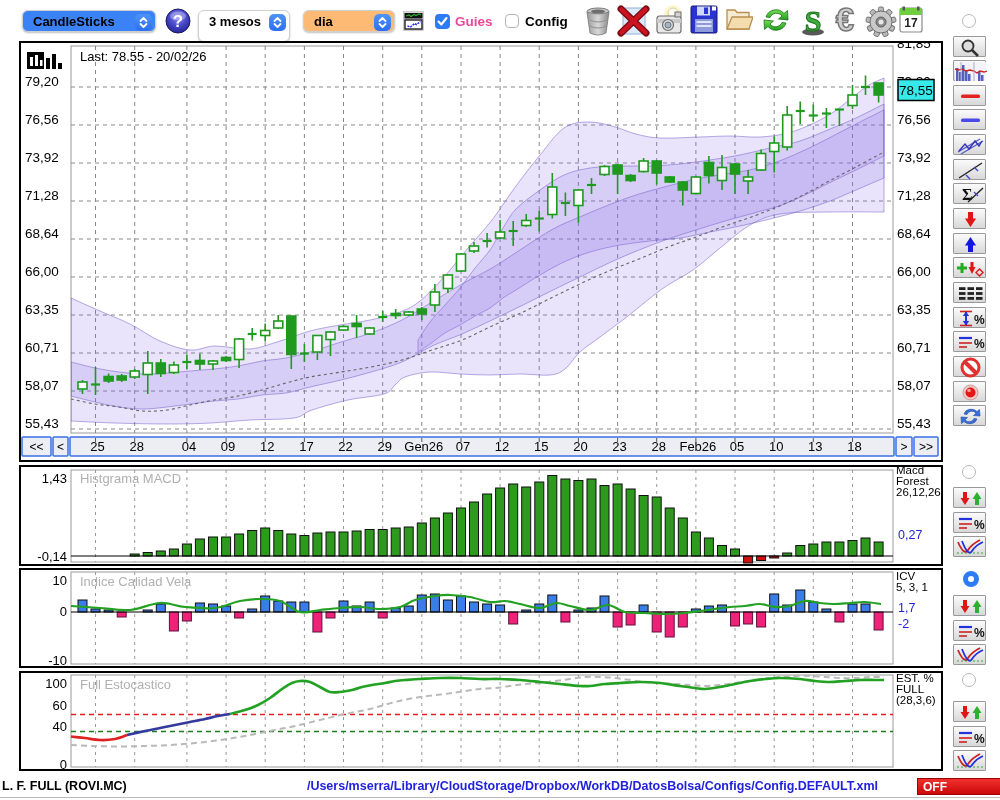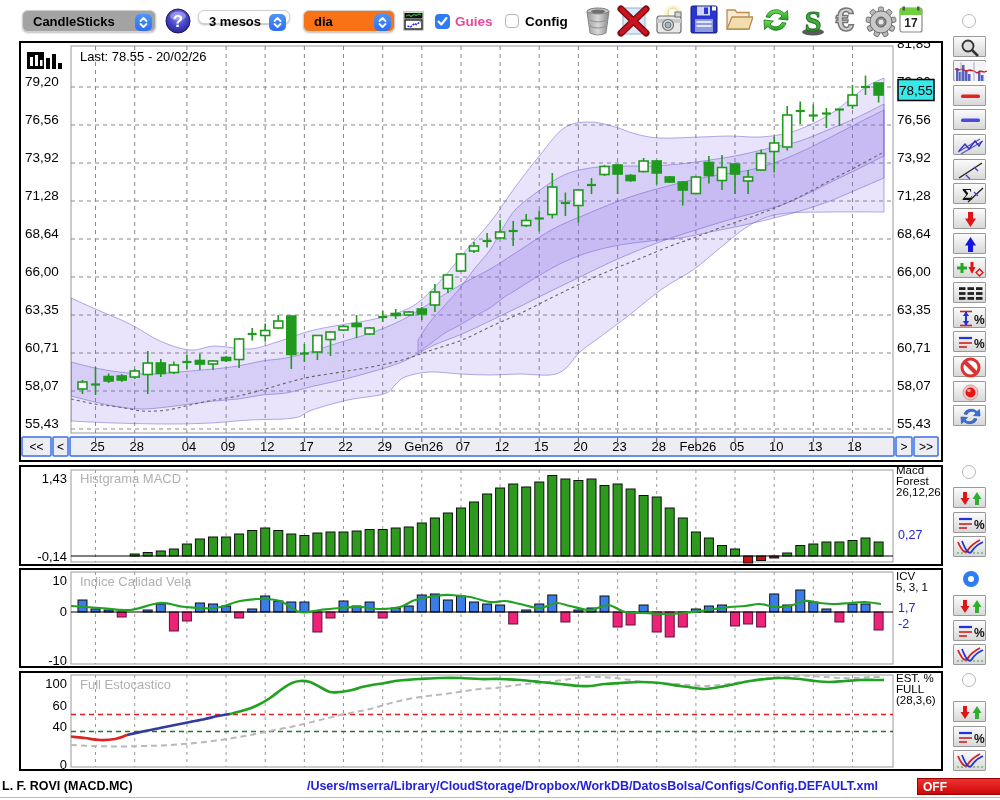--- a/index.html
+++ b/index.html
@@ -1,46 +1,46 @@
 <!DOCTYPE html>
 <html><head><meta charset="utf-8"><style>
 *{margin:0;padding:0;box-sizing:border-box}
 body{width:1000px;height:800px;background:#fff;font-family:"Liberation Sans",sans-serif;overflow:hidden;position:relative}
 </style></head><body>
-<div style="position:absolute;left:22px;top:10px;width:134px;height:22px;background:#a3a3a3;border:1px solid #d0d0d0;border-radius:6px;box-shadow:0 1px 2px rgba(0,0,0,0.25);">
+<div style="position:absolute;left:22px;top:10px;width:134px;height:22px;background:#3b82f6;border:1px solid #d0d0d0;border-radius:6px;box-shadow:0 1px 2px rgba(0,0,0,0.25);">
 <span style="position:absolute;left:10px;top:3px;font-size:13px;font-weight:600;color:#000">CandleSticks</span>
 <div style="position:absolute;right:3px;top:2.5px;width:17px;height:17px;border-radius:5px;background:linear-gradient(#4f94f8,#2e6ef2);">
 <svg width="17" height="17">
         <path d="M5.5,7 L8.5,4 L11.5,7" fill="none" stroke="#fff" stroke-width="1.8" stroke-linecap="round" stroke-linejoin="round"></path>
         <path d="M5.5,10 L8.5,13 L11.5,10" fill="none" stroke="#fff" stroke-width="1.8" stroke-linecap="round" stroke-linejoin="round"></path>
       </svg>
 </div>
   </div>
 <svg style="position:absolute;left:165px;top:8px" width="26" height="26">
 <defs>
       <radialGradient id="hg" cx="0.5" cy="0.35" r="0.75">
         <stop offset="0" stop-color="#8a8af2"></stop>
         <stop offset="0.5" stop-color="#4444c8"></stop>
         <stop offset="1" stop-color="#1d1d80"></stop>
       </radialGradient>
     </defs>
 <circle cx="13" cy="13" r="12" fill="url(#hg)" stroke="#1a1a5e" stroke-width="1"></circle>
 <ellipse cx="13" cy="8" rx="8" ry="4.5" fill="#fff" opacity="0.3"></ellipse>
 <text x="13" y="19" text-anchor="middle" font-family="Liberation Sans, sans-serif" font-size="17" font-weight="bold" fill="#fff">?</text>
 </svg>
-<div style="position:absolute;left:198px;top:10px;width:92px;height:14px;background:#fff;border:1px solid #d0d0d0;border-radius:6px;box-shadow:0 1px 2px rgba(0,0,0,0.25);">
+<div style="position:absolute;left:198px;top:10px;width:92px;height:32px;background:#fff;border:1px solid #d0d0d0;border-radius:6px;box-shadow:0 1px 2px rgba(0,0,0,0.25);">
 <span style="position:absolute;left:10px;top:3px;font-size:13px;font-weight:600;color:#000">3 mesos</span>
 <div style="position:absolute;right:3px;top:2.5px;width:17px;height:17px;border-radius:5px;background:linear-gradient(#4f94f8,#2e6ef2);">
 <svg width="17" height="17">
         <path d="M5.5,7 L8.5,4 L11.5,7" fill="none" stroke="#fff" stroke-width="1.8" stroke-linecap="round" stroke-linejoin="round"></path>
         <path d="M5.5,10 L8.5,13 L11.5,10" fill="none" stroke="#fff" stroke-width="1.8" stroke-linecap="round" stroke-linejoin="round"></path>
       </svg>
 </div>
   </div>
-<div style="position:absolute;left:303px;top:10px;width:92px;height:22px;background:#f97316;border:1px solid #d0d0d0;border-radius:6px;box-shadow:0 1px 2px rgba(0,0,0,0.25);">
+<div style="position:absolute;left:303px;top:10px;width:92px;height:22px;background:#fdba74;border:1px solid #d0d0d0;border-radius:6px;box-shadow:0 1px 2px rgba(0,0,0,0.25);">
 <span style="position:absolute;left:10px;top:3px;font-size:13px;font-weight:600;color:#000">dia</span>
 <div style="position:absolute;right:3px;top:2.5px;width:17px;height:17px;border-radius:5px;background:linear-gradient(#4f94f8,#2e6ef2);">
 <svg width="17" height="17">
         <path d="M5.5,7 L8.5,4 L11.5,7" fill="none" stroke="#fff" stroke-width="1.8" stroke-linecap="round" stroke-linejoin="round"></path>
         <path d="M5.5,10 L8.5,13 L11.5,10" fill="none" stroke="#fff" stroke-width="1.8" stroke-linecap="round" stroke-linejoin="round"></path>
       </svg>
 </div>
   </div>
 <svg style="position:absolute;left:403px;top:11px" width="21" height="20">
 <rect x="0.5" y="0.5" width="20" height="19" fill="#d9d9d9" stroke="#aaa" stroke-width="0.5"></rect>
@@ -754,17 +754,17 @@
       <line x1="5" y1="6" x2="18" y2="6" stroke="#2233dd" stroke-width="2.2"></line>
       <line x1="5" y1="11" x2="18" y2="11" stroke="#cc2222" stroke-width="1.6"></line>
       <line x1="5" y1="15" x2="13" y2="15" stroke="#cc2222" stroke-width="1.6"></line>
       <text x="20" y="16" font-family="Liberation Sans, sans-serif" font-size="12" font-weight="bold" fill="#111">%</text>
     </svg></div>
 <div style="position:absolute;left:953px;top:750.4px;width:33px;height:21px;background:linear-gradient(#fbfbfb,#d8d8d8);border:1px solid #999;border-radius:1px;"><svg width="33" height="21">
       <line x1="3" y1="16" x2="30" y2="16" stroke="#2fae2f" stroke-width="1.2" stroke-dasharray="2,2"></line>
       <path d="M4,5 Q10,19 14,13 T26,3" fill="none" stroke="#cc2222" stroke-width="1.8"></path>
       <path d="M8,4 Q14,20 18,14 T29,5" fill="none" stroke="#2233dd" stroke-width="1.8"></path>
     </svg></div>
-<div style="position:absolute;left:2px;top:779px;font-size:12.5px;font-weight:700;color:#000">L. F. ROVI (MACD.MC)</div>
+<div style="position:absolute;left:2px;top:779px;font-size:12.5px;font-weight:700;color:#000">L. F. FULL (ROVI.MC)</div>
 <div style="position:absolute;left:0;top:779px;width:1185px;text-align:center;font-size:12.5px;font-weight:700;color:#2222dd">/Users/mserra/Library/CloudStorage/Dropbox/WorkDB/DatosBolsa/Configs/Config.DEFAULT.xml</div>
 <div style="position:absolute;left:917px;top:778px;width:89px;height:17px;background:linear-gradient(#f03030,#cc0808);border:1px solid #900;">
     <span style="position:absolute;left:5px;top:1px;font-size:12px;font-weight:700;color:#fff">OFF</span>
   </div>
 <div style="position:absolute;left:0;top:797px;width:1000px;height:1px;background:#bbb"></div>
 </body></html>

